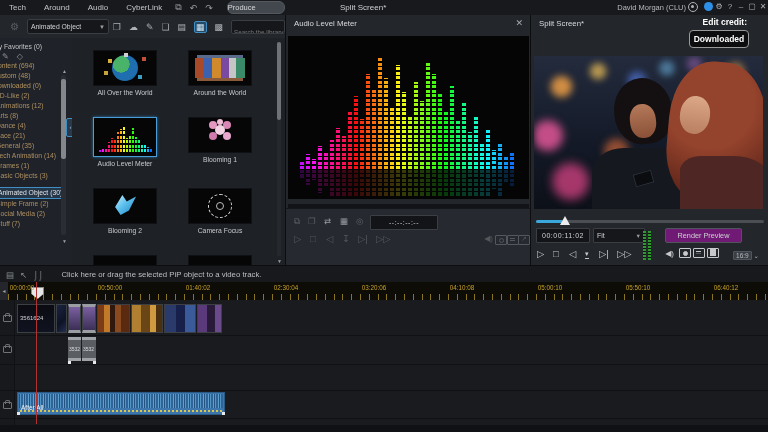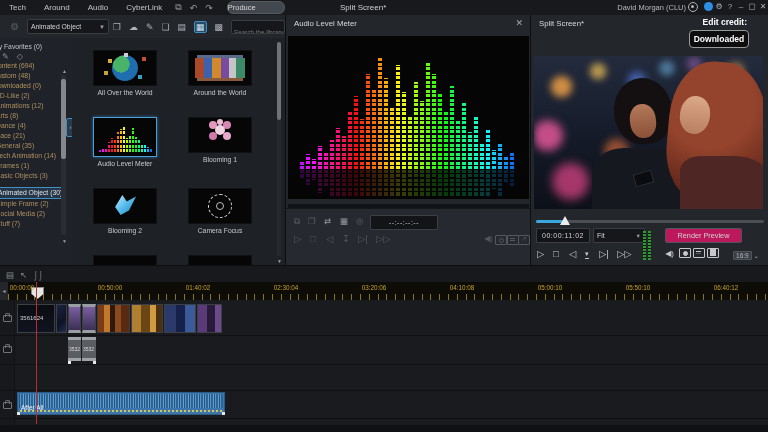--- a/index.html
+++ b/index.html
@@ -114,21 +114,21 @@
   .man-body{position:absolute;left:58px;top:92px;width:92px;height:70px;background:#15181e;border-radius:35% 30% 0 0;}
   .wom-hair{position:absolute;left:134px;top:6px;width:98px;height:140px;background:radial-gradient(circle at 40% 30%,#94432c 0 40%,#61261a 80%);border-radius:42% 46% 30% 38%;transform:rotate(5deg);}
   .wom-face{position:absolute;left:146px;top:40px;width:30px;height:38px;background:linear-gradient(#dba887,#b97f61);border-radius:48%;transform:rotate(7deg);}
   .wom-body{position:absolute;left:146px;top:100px;width:90px;height:60px;background:#4e2623;border-radius:24% 40% 0 0;}
   .phone{position:absolute;left:100px;top:116px;width:17px;height:11px;background:#0a0c10;border:1px solid #2c313a;transform:rotate(-16deg);}
   #seek-track{position:absolute;left:5px;top:205px;width:228px;height:3px;background:#4b4e53;border-radius:2px;}
   #seek-fill{position:absolute;left:0;top:0;width:27px;height:3px;background:#3aa7dd;border-radius:2px;}
   #seek-thumb{position:absolute;left:24px;top:-4px;width:0;height:0;border-left:5px solid transparent;border-right:5px solid transparent;border-bottom:9px solid #ececec;}
   #vu{position:absolute;left:112px;bottom:5px;width:9px;height:29px;display:flex;gap:2px;}
   .vubar{width:3px;height:100%;background:repeating-linear-gradient(to top,#2f9a2f 0 2px,#0c1a0c 2px 3px);}
-  #render-btn{position:absolute;right:27px;bottom:22px;width:75px;height:13px;background:#be185d;border:1px solid #50545c;
+  #render-btn{position:absolute;right:27px;bottom:22px;width:75px;height:13px;background:#701a75;border:1px solid #50545c;
               border-radius:2px;font-size:7.3px;color:#cfd1d4;text-align:center;line-height:13px;}
   #aspect{position:absolute;right:10px;bottom:5px;font-size:6.5px;color:#b8babd;}
   #aspect .box{display:inline-block;background:#3a3e45;border:1px solid #50545c;padding:0 2px;border-radius:1px;}
   #fit-dd{position:absolute;left:62px;bottom:22px;width:44px;height:13px;background:#15171b;border:1px solid #3a3d42;
           border-radius:1px;font-size:7px;color:#cfd1d4;line-height:13px;padding:0 3px;}
   #fit-dd .chev{float:right;font-size:5.5px;color:#9a9da2;margin-top:1px;}
   
   #hintbar{left:0;top:265px;width:768px;height:17px;background:#17191c;border-top:1px solid #0c0d0f;
            display:flex;align-items:center;}
   .hint-ic{color:#8a8d92;font-size:8.5px;margin-left:6px;}
@@ -425,20 +425,21 @@
     <span id="aspect">
       <span class="box">16:9</span>
       <span>⌄</span>
     </span>
   </div>
 
   <div id="hintbar" class="abs">
     <span class="hint-ic">▤</span>
     <span class="hint-ic">↖</span>
     <span class="hint-ic">⌡⌡</span>
+    <span id="hint-text">Click here or drag the selected PiP object to a video track.</span>
   </div>
 
   <div id="ruler" class="abs">
     <div id="ruler-left">◂</div>
     <div id="ruler-ticks"></div>
     <div id="playhead"></div>
   <span class="tick-label" style="left: 22px;">00:00:00</span>
       <span class="tick-label" style="left: 110px;">00:50:00</span>
       <span class="tick-label" style="left: 198px;">01:40:02</span>
       <span class="tick-label" style="left: 286px;">02:30:04</span>

